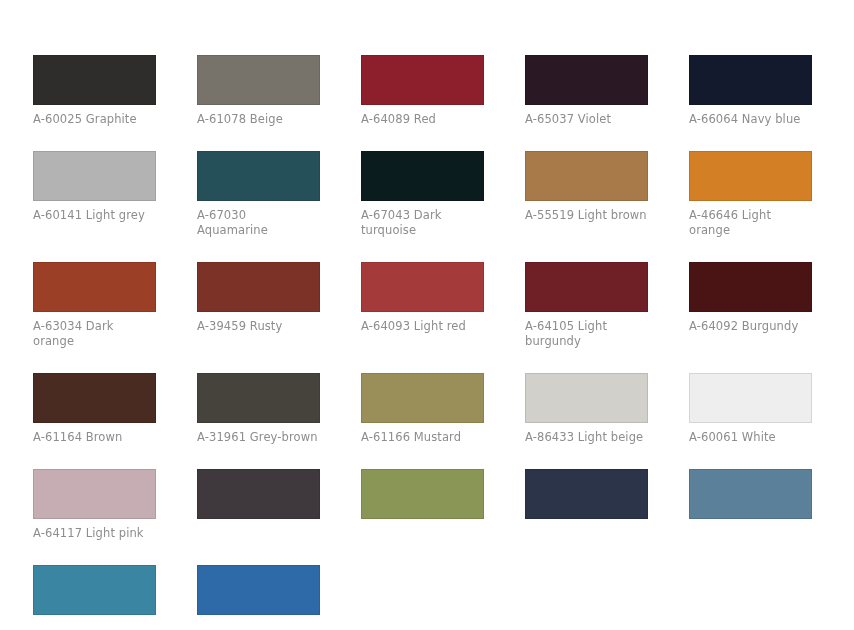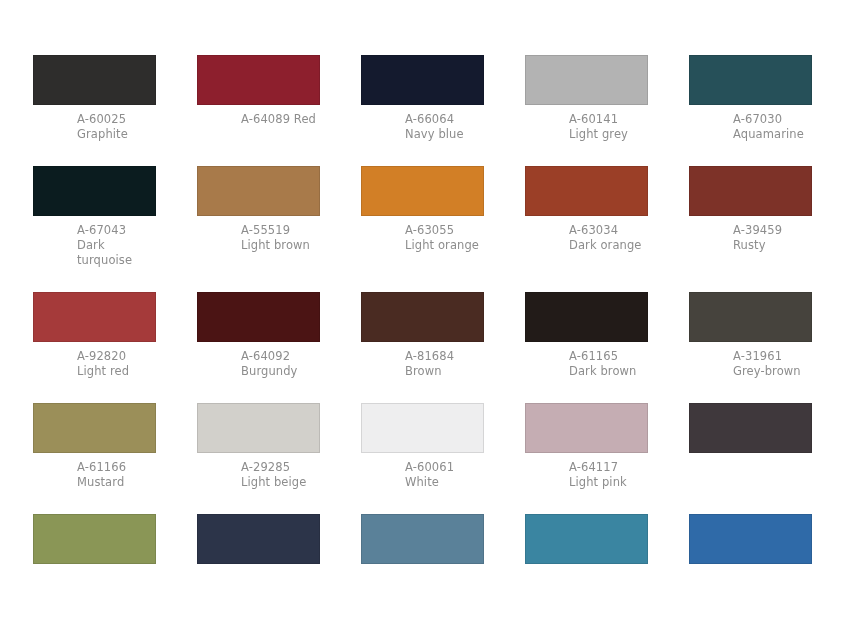--- a/index.html
+++ b/index.html
@@ -37,34 +37,41 @@
     border: 1px solid rgba(0, 0, 0, 0.10);
   }
 
   .swatch-label {
     margin-top: 7px;
     font-size: 11.5px;
     line-height: 15px;
     color: #8d8d8d;
     letter-spacing: 0.1px;
     word-wrap: break-word;
-    margin-left: 44px;
   }
 </style>
 </head>
 <body>
 
 <main class="palette">
     <div class="swatch-cell">
       <div class="swatch-chip" style="background-color: rgb(46, 45, 44);"></div>
       <div class="swatch-label">A-60025 Graphite</div>
     </div>
     <div class="swatch-cell">
+      <div class="swatch-chip" style="background-color: rgb(119, 115, 107);"></div>
+      <div class="swatch-label">A-61078 Beige</div>
+    </div>
+    <div class="swatch-cell">
       <div class="swatch-chip" style="background-color: rgb(141, 31, 45);"></div>
       <div class="swatch-label">A-64089 Red</div>
+    </div>
+    <div class="swatch-cell">
+      <div class="swatch-chip" style="background-color: rgb(43, 24, 37);"></div>
+      <div class="swatch-label">A-65037 Violet</div>
     </div>
     <div class="swatch-cell">
       <div class="swatch-chip" style="background-color: rgb(20, 26, 46);"></div>
       <div class="swatch-label">A-66064 Navy blue</div>
     </div>
     <div class="swatch-cell">
       <div class="swatch-chip" style="background-color: rgb(179, 179, 179);"></div>
       <div class="swatch-label">A-60141 Light grey</div>
     </div>
     <div class="swatch-cell">
@@ -74,57 +81,57 @@
     <div class="swatch-cell">
       <div class="swatch-chip" style="background-color: rgb(11, 28, 31);"></div>
       <div class="swatch-label">A-67043 Dark turquoise</div>
     </div>
     <div class="swatch-cell">
       <div class="swatch-chip" style="background-color: rgb(168, 122, 74);"></div>
       <div class="swatch-label">A-55519 Light brown</div>
     </div>
     <div class="swatch-cell">
       <div class="swatch-chip" style="background-color: rgb(210, 127, 38);"></div>
-      <div class="swatch-label">A-63055 Light orange</div>
+      <div class="swatch-label">A-46646 Light orange</div>
     </div>
     <div class="swatch-cell">
       <div class="swatch-chip" style="background-color: rgb(155, 63, 39);"></div>
       <div class="swatch-label">A-63034 Dark orange</div>
     </div>
     <div class="swatch-cell">
       <div class="swatch-chip" style="background-color: rgb(125, 50, 40);"></div>
       <div class="swatch-label">A-39459 Rusty</div>
     </div>
     <div class="swatch-cell">
       <div class="swatch-chip" style="background-color: rgb(165, 58, 58);"></div>
-      <div class="swatch-label">A-92820 Light red</div>
+      <div class="swatch-label">A-64093 Light red</div>
+    </div>
+    <div class="swatch-cell">
+      <div class="swatch-chip" style="background-color: rgb(111, 31, 38);"></div>
+      <div class="swatch-label">A-64105 Light burgundy</div>
     </div>
     <div class="swatch-cell">
       <div class="swatch-chip" style="background-color: rgb(75, 20, 20);"></div>
       <div class="swatch-label">A-64092 Burgundy</div>
     </div>
     <div class="swatch-cell">
       <div class="swatch-chip" style="background-color: rgb(74, 43, 34);"></div>
-      <div class="swatch-label">A-81684 Brown</div>
-    </div>
-    <div class="swatch-cell">
-      <div class="swatch-chip" style="background-color: rgb(34, 27, 24);"></div>
-      <div class="swatch-label">A-61165 Dark brown</div>
+      <div class="swatch-label">A-61164 Brown</div>
     </div>
     <div class="swatch-cell">
       <div class="swatch-chip" style="background-color: rgb(70, 67, 61);"></div>
       <div class="swatch-label">A-31961 Grey-brown</div>
     </div>
     <div class="swatch-cell">
       <div class="swatch-chip" style="background-color: rgb(155, 143, 89);"></div>
       <div class="swatch-label">A-61166 Mustard</div>
     </div>
     <div class="swatch-cell">
       <div class="swatch-chip" style="background-color: rgb(210, 208, 203);"></div>
-      <div class="swatch-label">A-29285 Light beige</div>
+      <div class="swatch-label">A-86433 Light beige</div>
     </div>
     <div class="swatch-cell">
       <div class="swatch-chip" style="background-color: rgb(238, 238, 239);"></div>
       <div class="swatch-label">A-60061 White</div>
     </div>
     <div class="swatch-cell">
       <div class="swatch-chip" style="background-color: rgb(197, 173, 179);"></div>
       <div class="swatch-label">A-64117 Light pink</div>
     </div>
     <div class="swatch-cell">

